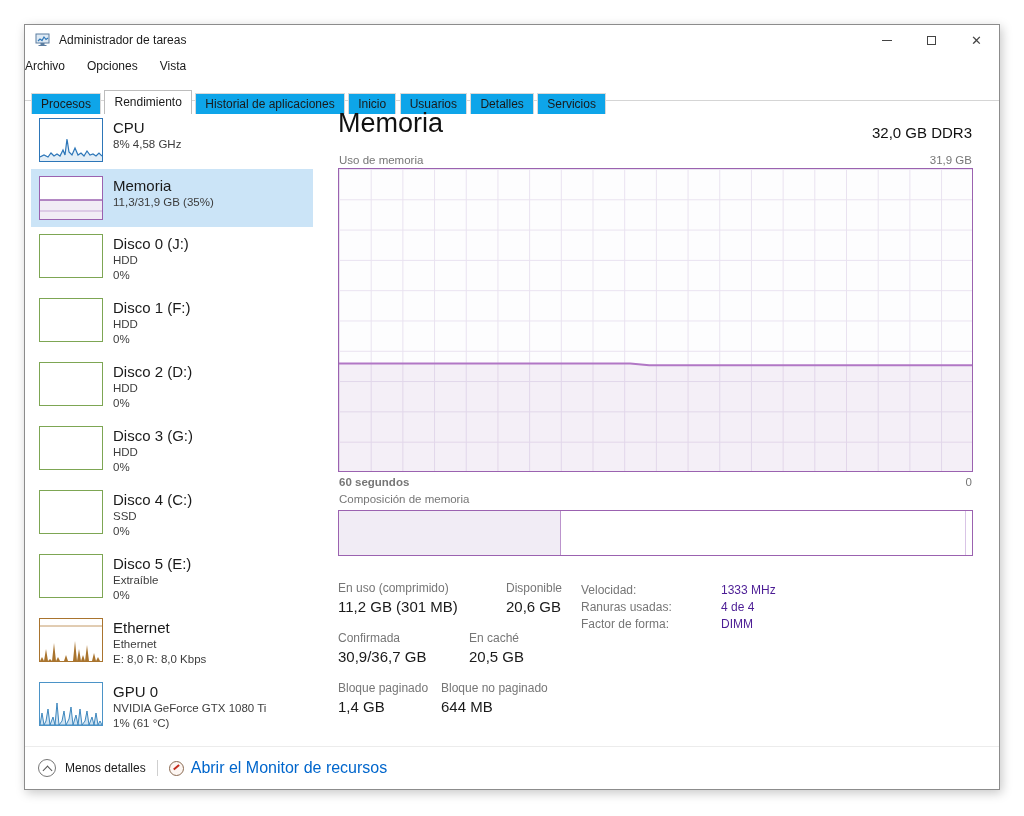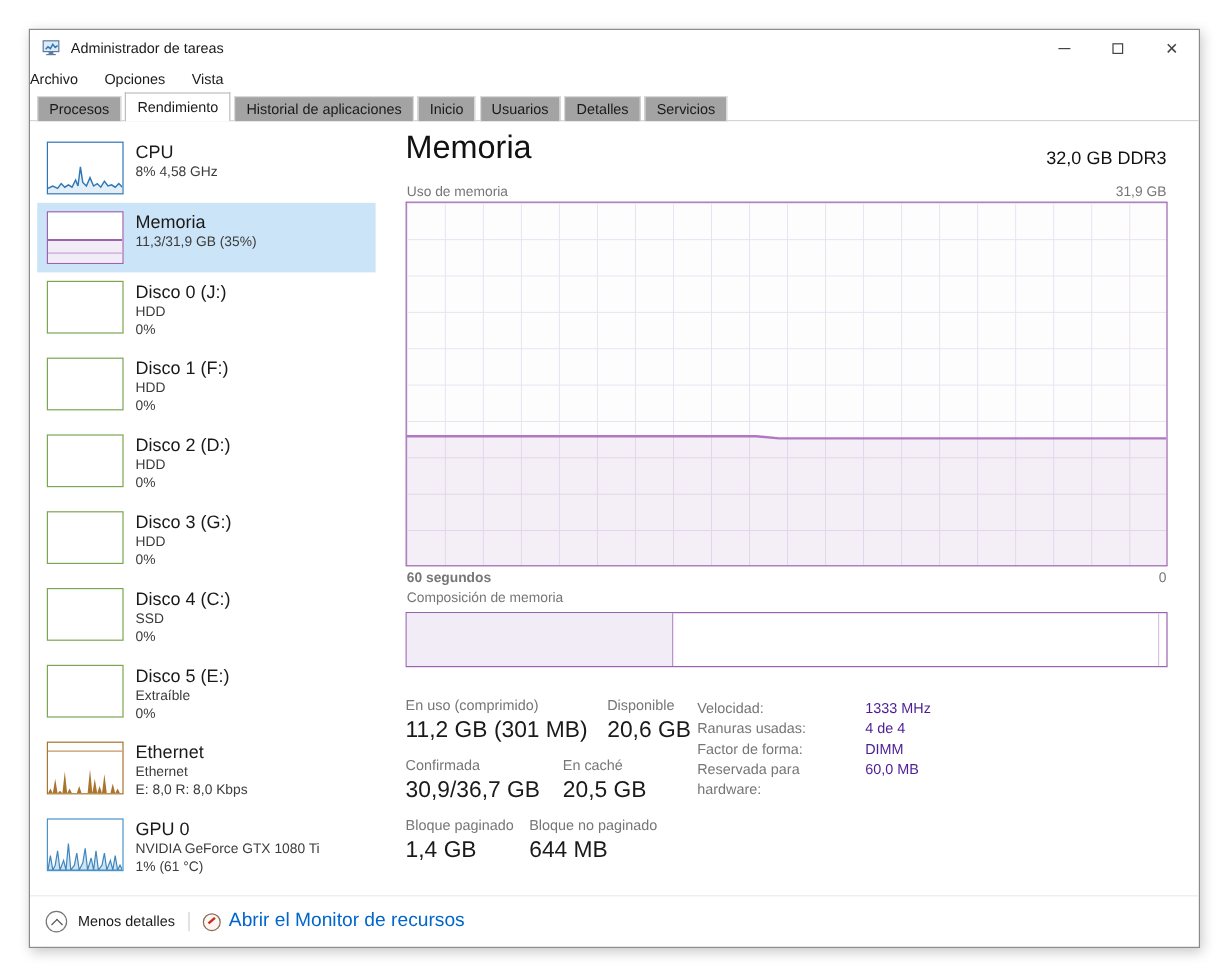--- a/index.html
+++ b/index.html
@@ -18,22 +18,22 @@
   .glyph-min { width:10px; height:1px; background:#444; display:block; }
   .glyph-max { width:9px; height:9px; border:1px solid #444; display:block; }
   .glyph-close { font-size:13px; color:#444; line-height:1; }
 
   
   .menubar { position:absolute; left:0; top:30px; right:0; height:22px; display:flex; align-items:center; padding-left:0; }
   .menu-item { font-size:12px; margin-right:22px; }
 
   
   .tabstrip { position:absolute; left:0; top:52px; right:0; height:24px; padding-left:6px; border-bottom:1px solid #d5d5d5; }
-  .tab { display:inline-block; vertical-align:bottom; height:21px; line-height:20px; margin-top:3px;
-    padding:0 9px; font-size:12px; background:#a3a3a3; border:1px solid #d9d9d9; border-bottom:none; margin-right:-1px; position:relative; }
+  .tab { display:inline-block; vertical-align:bottom; height:21px; line-height:20px; margin-top:16px;
+    padding:0 9px; font-size:12px; background:#0ea5e9; border:1px solid #d9d9d9; border-bottom:none; margin-right:-1px; position:relative; }
   .tab.active { background:#fff; height:24px; line-height:22px; margin-top:0; border-color:#bdbdbd; z-index:3; }
 
   
   .sidebar { position:absolute; left:6px; top:86px; width:282px; }
   .side-item { display:flex; align-items:flex-start; padding:7px 0 0 8px; cursor:default; }
   .side-item.h58 { height:58px; }
   .side-item.h64 { height:64px; }
   .side-item.selected { background:#cbe4f7; }
   .thumb { width:64px; height:44px; background:#fff; border:1px solid #999; flex:0 0 auto; position:relative; overflow:hidden; }
   .thumb svg { position:absolute; left:0; top:0; }
@@ -68,21 +68,21 @@
   .comp-used { position:absolute; left:0; top:0; bottom:0; background:#f1ecf5; border-right:1px solid #bb93cc; }
   .comp-divider2 { position:absolute; right:6px; top:0; bottom:0; width:1px; background:#d9c4e6; }
 
   .stats { position:absolute; left:1px; top:481px; width:420px; }
   .stat-row { position:absolute; left:0; }
   .stat-row.r1 { top:0; }
   .stat-row.r2 { top:50px; }
   .stat-row.r3 { top:100px; }
   .stat-pair { position:absolute; top:0; white-space:nowrap; }
   .stat-label { font-size:12px; color:#767676; }
-  .stat-value { font-size:19px; color:#1a1a1a; margin-top:3px; }
+  .stat-value { font-size:15px; color:#1a1a1a; margin-top:3px; }
   .p1 { left:0; }
   .r1 .p2 { left:168px; }
   .r2 .p2 { left:131px; }
   .r3 .p2 { left:103px; }
 
   .details { position:absolute; left:244px; top:482px; font-size:12px; }
   .detail-row { display:flex; line-height:17px; }
   .detail-label { width:140px; color:#767676; }
   .detail-value { color:#4c1d95; }
 
@@ -314,24 +314,20 @@
         <span class="detail-value">1333 MHz</span>
       </div>
       <div class="detail-row">
         <span class="detail-label">Ranuras usadas:</span>
         <span class="detail-value">4 de 4</span>
       </div>
       <div class="detail-row">
         <span class="detail-label">Factor de forma:</span>
         <span class="detail-value">DIMM</span>
       </div>
-      <div class="detail-row">
-        <span class="detail-label">Reservada para hardware:</span>
-        <span class="detail-value">60,0 MB</span>
-      </div>
     </div>
   </div>
 
   <div class="footer">
     <div class="chev-circle"></div>
     <span class="less">Menos detalles</span>
     <span class="vsep"></span>
     <div class="gauge"></div>
     <span class="link">Abrir el Monitor de recursos</span>
   </div>

